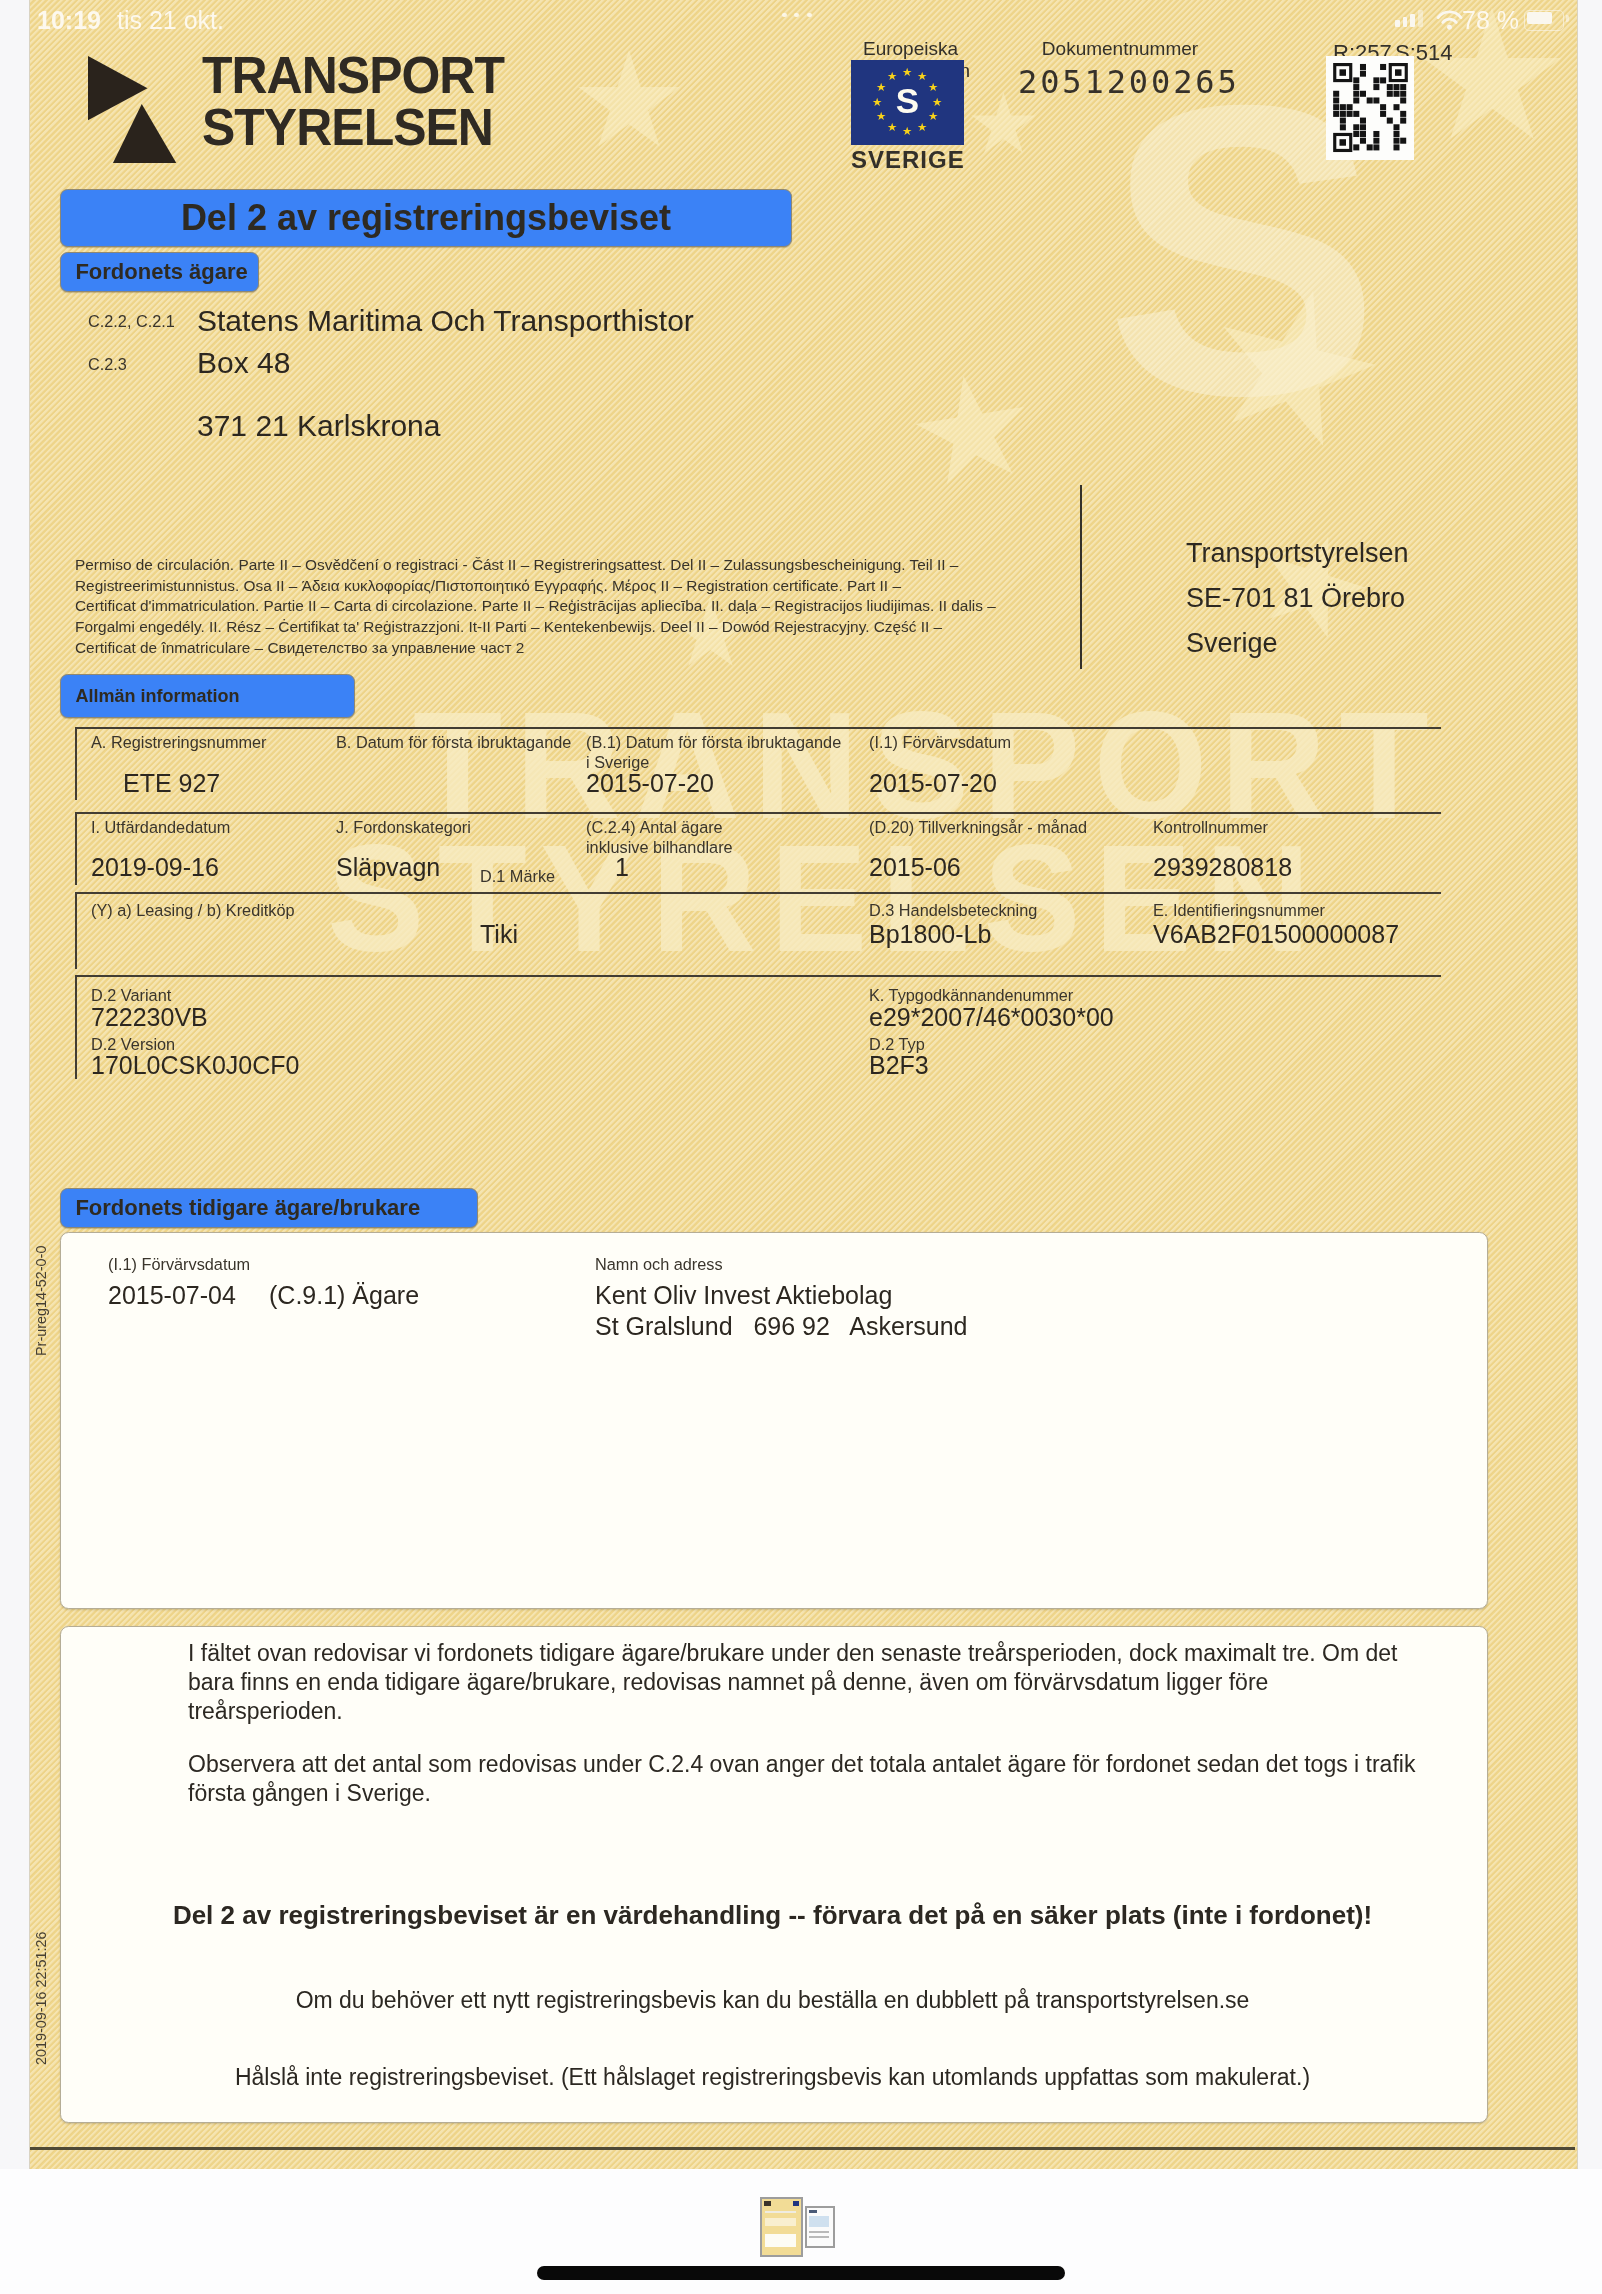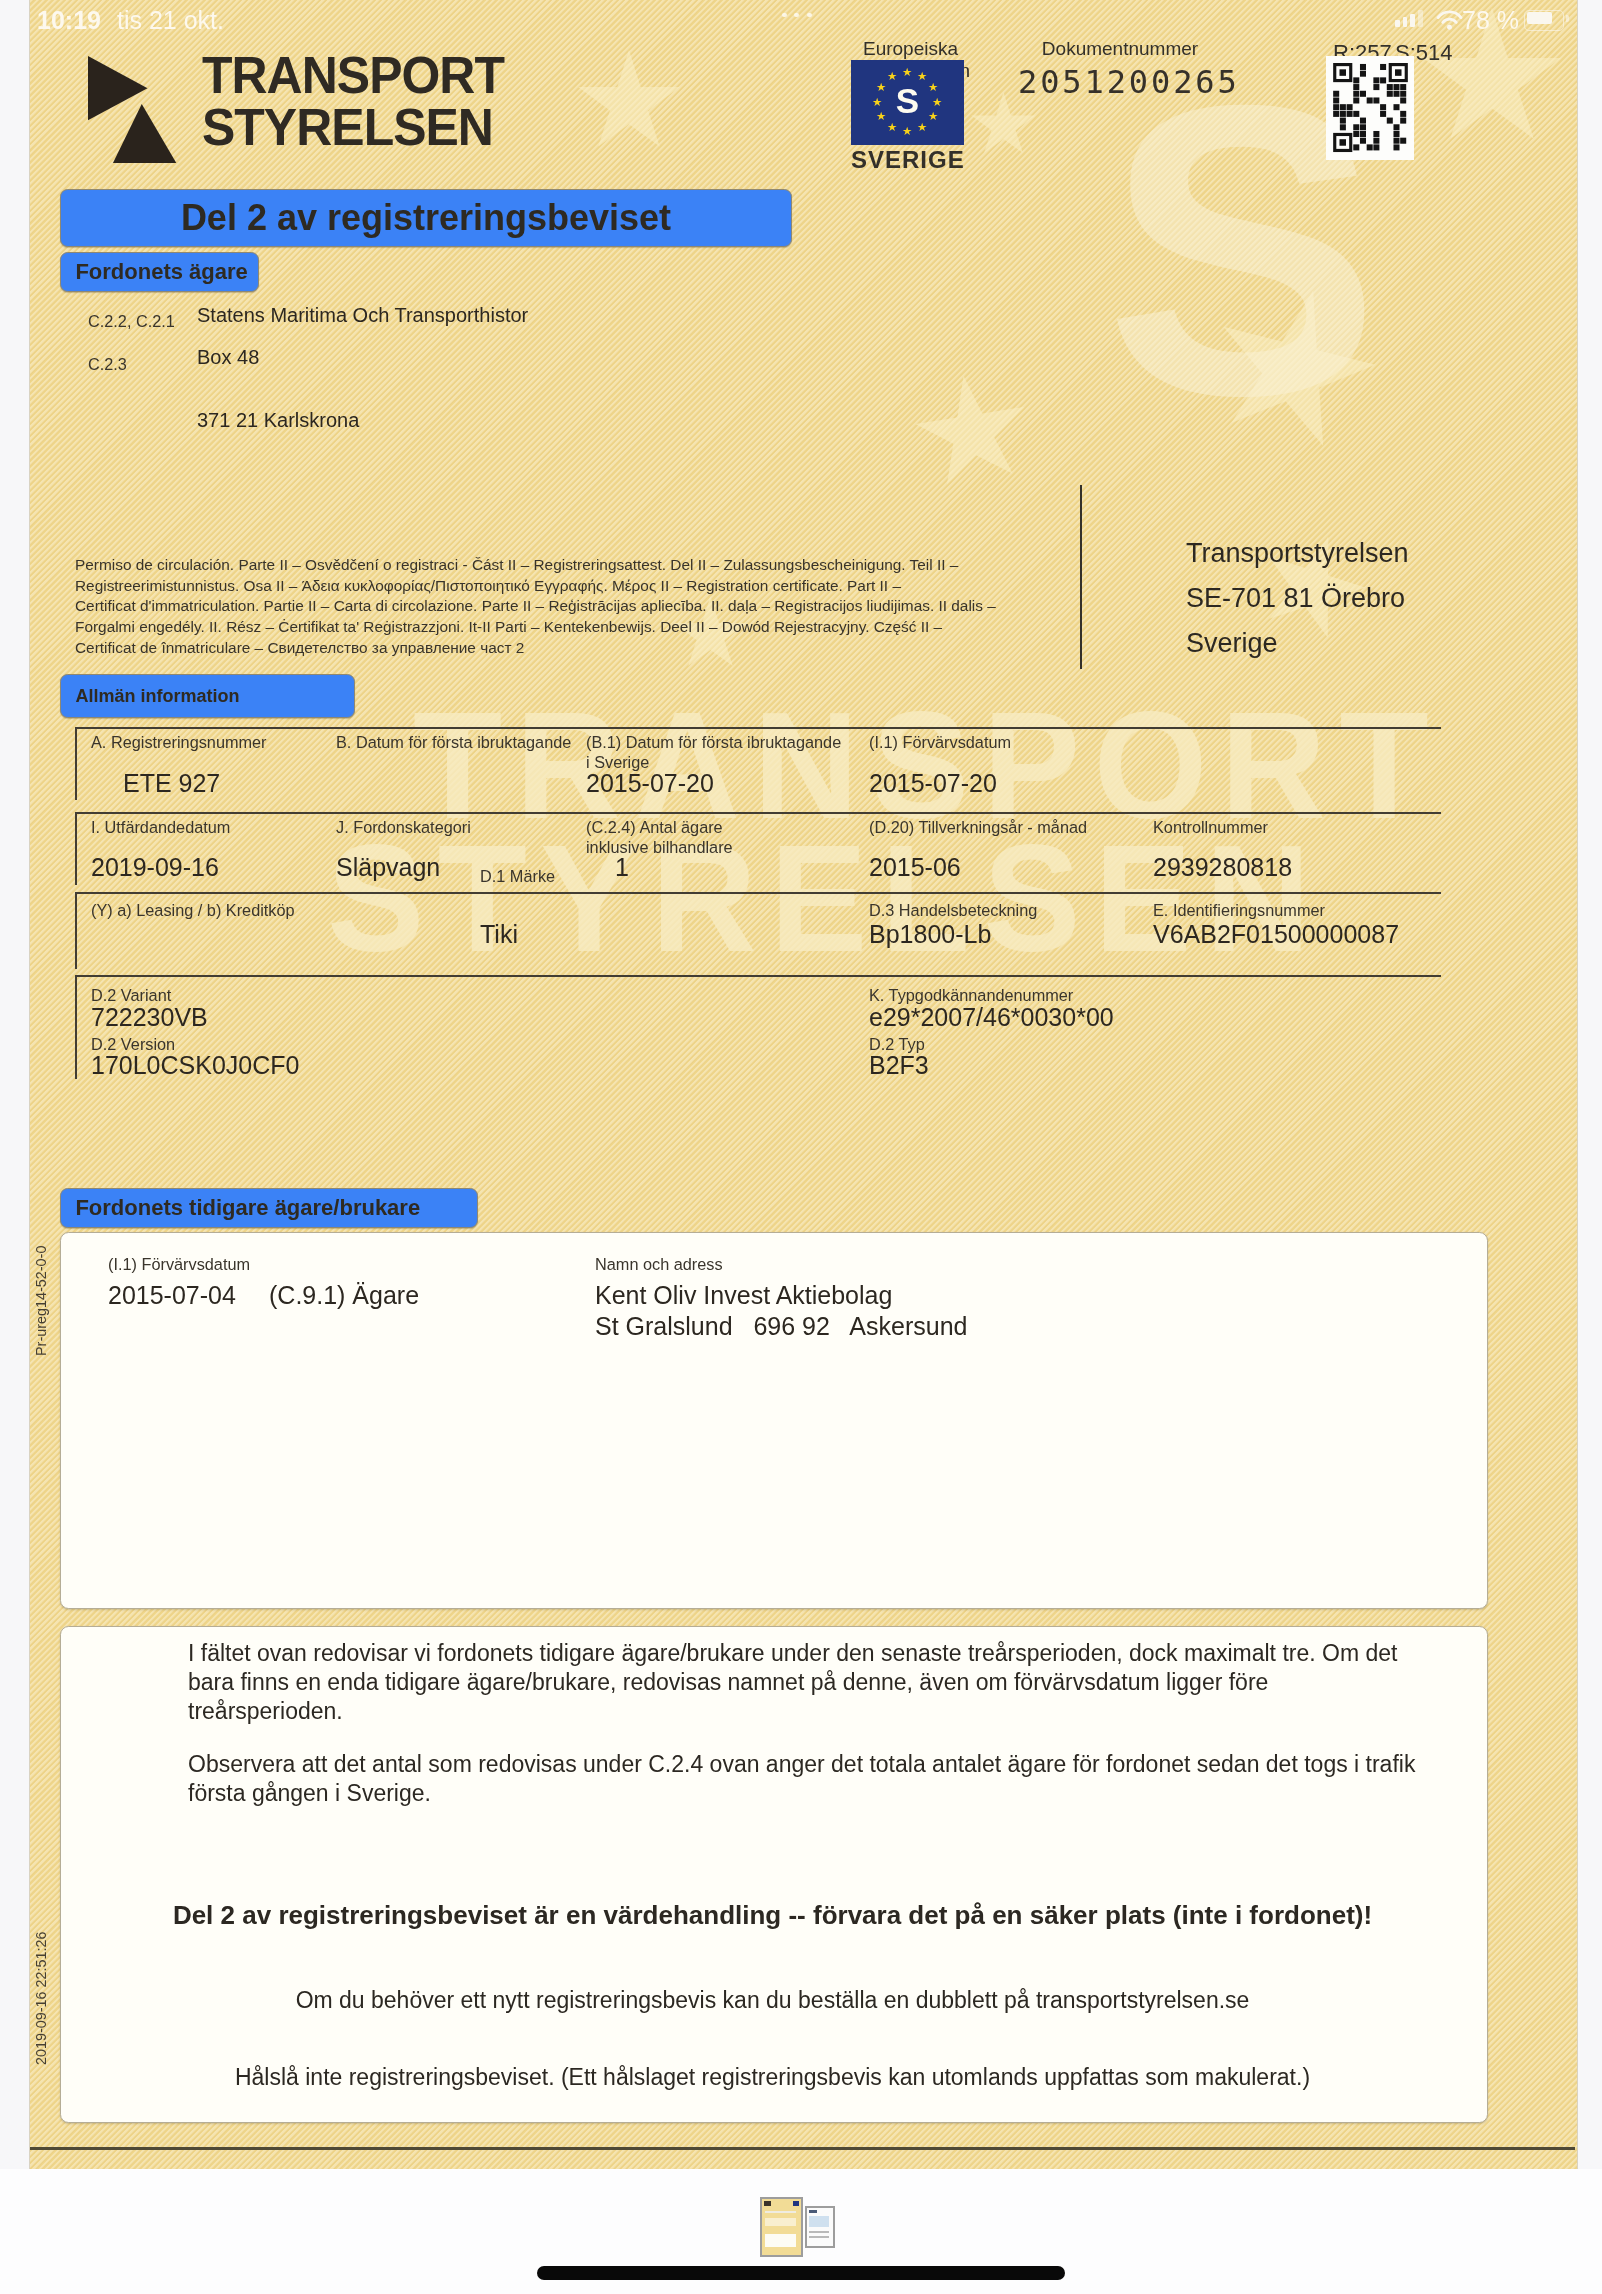--- a/index.html
+++ b/index.html
@@ -45,21 +45,21 @@
   #qr-box svg{position:absolute;left:6.7px;top:6.7px;}
   
   .whitebox{position:absolute;background:#fffef8;border:1px solid #b5ad96;border-radius:8.6px;z-index:2;
         box-shadow:0 1px 1.9px rgba(90,80,50,.25);}
   .sechead{position:absolute;background:#3b82f6;border:1px solid #8f8872;border-radius:7.7px;z-index:2;
         font-weight:bold;font-size:22px;color:#2e2a22;display:flex;align-items:center;padding-left:14.4px;
         box-shadow:0 1px 1px rgba(90,80,50,.3);}
   #title-box{left:60px;top:189px;width:730px;height:56px;justify-content:center;padding-left:0;font-size:36px;}
   
   .code{position:absolute;z-index:2;font-size:16.3px;color:#3a352c;}
-  .oval{position:absolute;z-index:2;font-size:20px;color:#2c2720;white-space:pre;padding-left:8px;}
+  .oval{position:absolute;z-index:2;font-size:30px;color:#2c2720;white-space:pre;padding-left:8px;}
   #postage{position:absolute;left:1388px;top:281px;width:142px;height:146px;border:1.9px solid #3d382e;z-index:2;
         font-size:20px;color:#3c382f;text-align:center;line-height:38px;padding-top:38px;box-sizing:border-box;}
   
   #legal{position:absolute;left:75px;top:555px;z-index:2;font-size:15.4px;line-height:20.7px;color:#38332a;
         white-space:nowrap;}
   #divider{position:absolute;left:1080px;top:485px;width:1.9px;height:184px;background:#33302a;z-index:2;}
   .raddr{position:absolute;left:1186px;z-index:2;font-size:27px;font-weight:normal;color:#2c2822;}
   
   .hline{position:absolute;left:75px;width:1366px;height:1.9px;background:#423d33;z-index:2;}
   .vtick{position:absolute;left:75px;width:1.9px;background:#423d33;z-index:2;}

